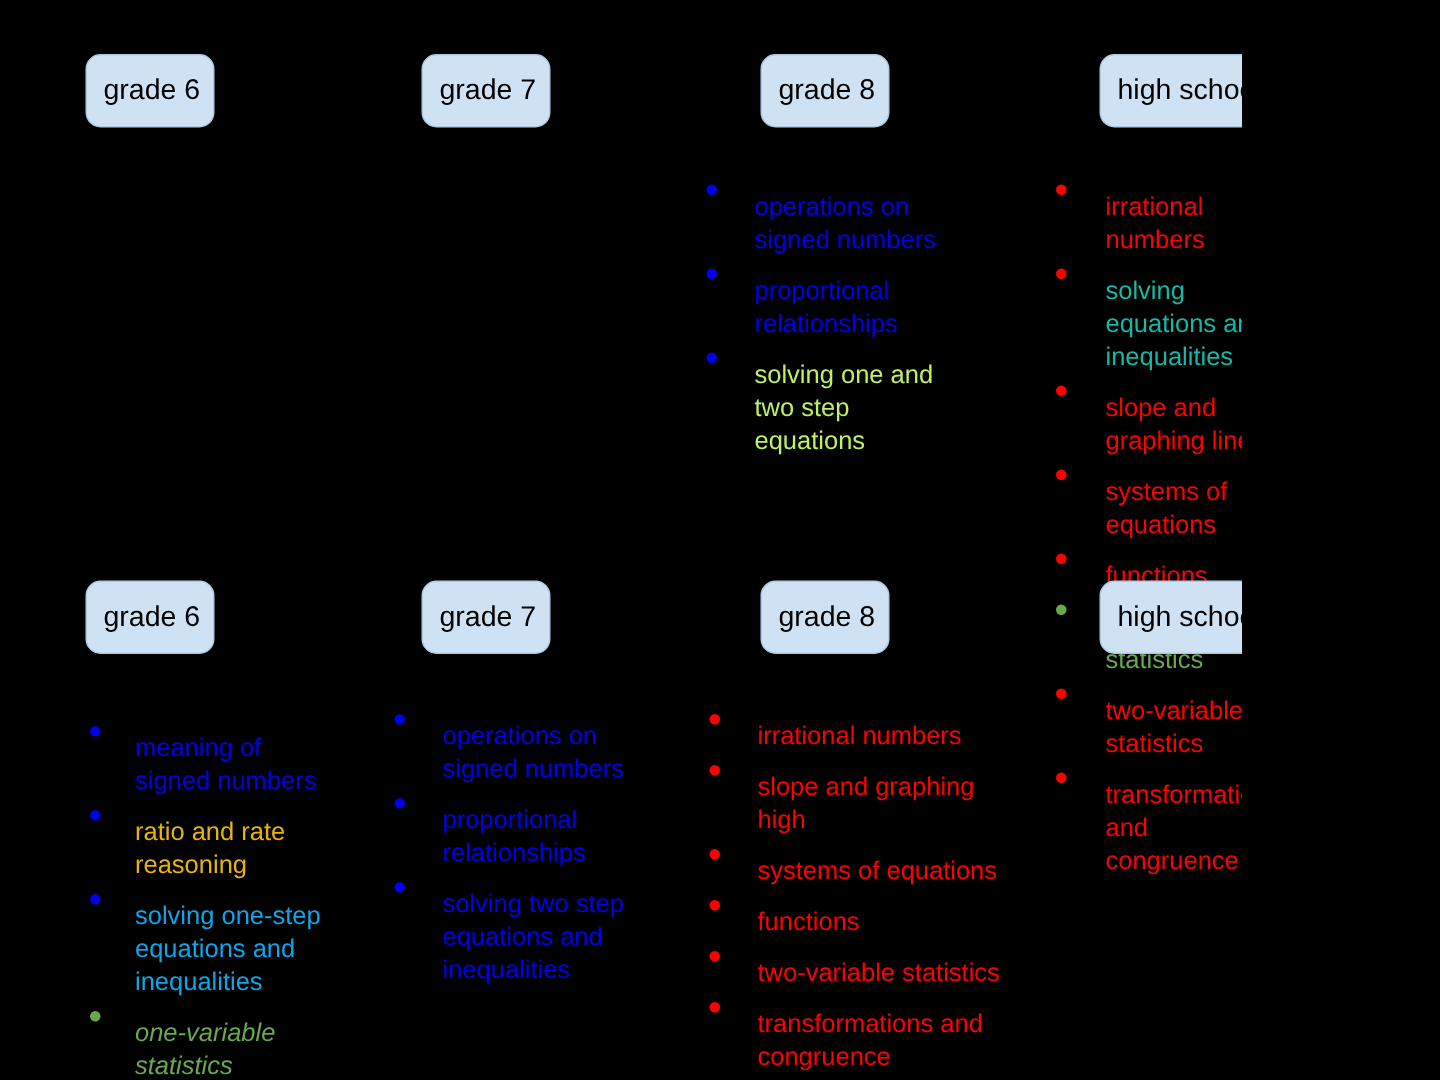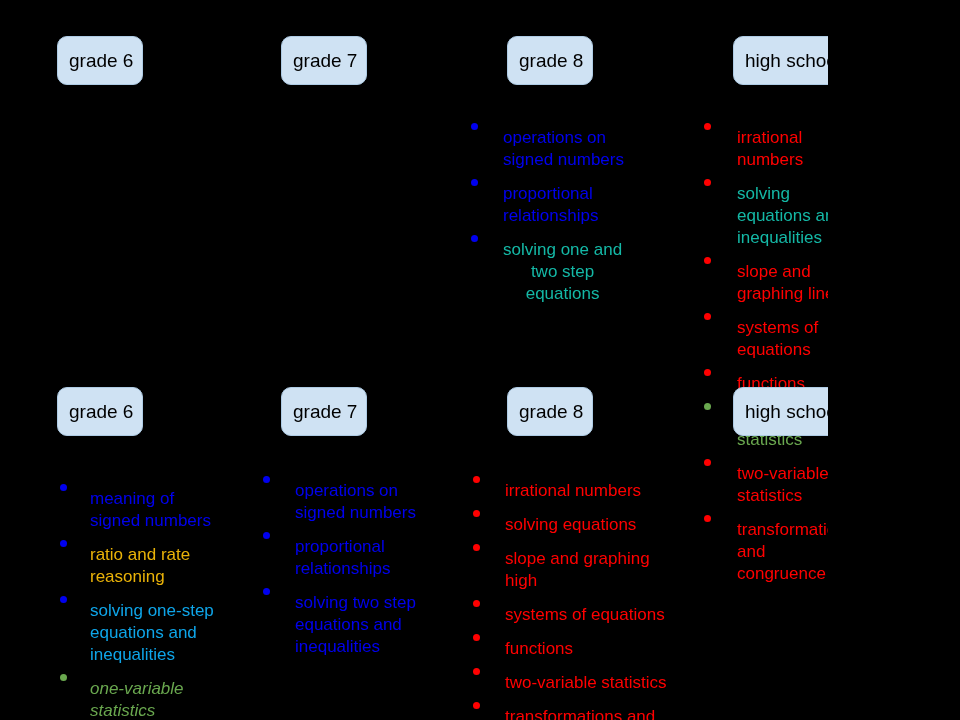--- a/index.html
+++ b/index.html
@@ -68,21 +68,21 @@
         <span class="topic-text" style="color: rgb(0, 0, 238);">operations on
 signed numbers</span>
       </li>
       <li class="topic">
         <span class="bullet" style="background: rgb(0, 0, 238); margin-right: 25px;"></span>
         <span class="topic-text" style="color: rgb(0, 0, 238);">proportional
 relationships</span>
       </li>
       <li class="topic">
         <span class="bullet" style="background: rgb(0, 0, 238); margin-right: 25px;"></span>
-        <span class="topic-text" style="color: #14b8a6; text-align: center;">solving one and
+        <span class="topic-text" style="color: #bef264;">solving one and
 two step
 equations</span>
       </li>
     </ul>
     <div class="grade-box" style="left: 733px; top: 36px; width: 196px; background: rgb(207, 226, 243); color: rgb(0, 0, 0);">
       <span>high school</span>
     </div>
     <ul class="topics" style="left: 704px; top: 115px;">
       <li class="topic">
         <span class="bullet" style="background: rgb(255, 0, 0); margin-right: 26px;"></span>
@@ -169,24 +169,20 @@
     <div class="grade-box" style="left: 507px; top: 387px; width: 86px; background: rgb(207, 226, 243); color: rgb(0, 0, 0);">
       <span>grade 8</span>
     </div>
     <ul class="topics" style="left: 473px; top: 468px;">
       <li class="topic">
         <span class="bullet" style="background: rgb(255, 0, 0); margin-right: 25px;"></span>
         <span class="topic-text" style="color: rgb(255, 0, 0);">irrational numbers</span>
       </li>
       <li class="topic">
         <span class="bullet" style="background: rgb(255, 0, 0); margin-right: 25px;"></span>
-        <span class="topic-text" style="color: rgb(255, 0, 0);">solving equations</span>
-      </li>
-      <li class="topic">
-        <span class="bullet" style="background: rgb(255, 0, 0); margin-right: 25px;"></span>
         <span class="topic-text" style="color: rgb(255, 0, 0);">slope and graphing
 high</span>
       </li>
       <li class="topic">
         <span class="bullet" style="background: rgb(255, 0, 0); margin-right: 25px;"></span>
         <span class="topic-text" style="color: rgb(255, 0, 0);">systems of equations</span>
       </li>
       <li class="topic">
         <span class="bullet" style="background: rgb(255, 0, 0); margin-right: 25px;"></span>
         <span class="topic-text" style="color: rgb(255, 0, 0);">functions</span>

